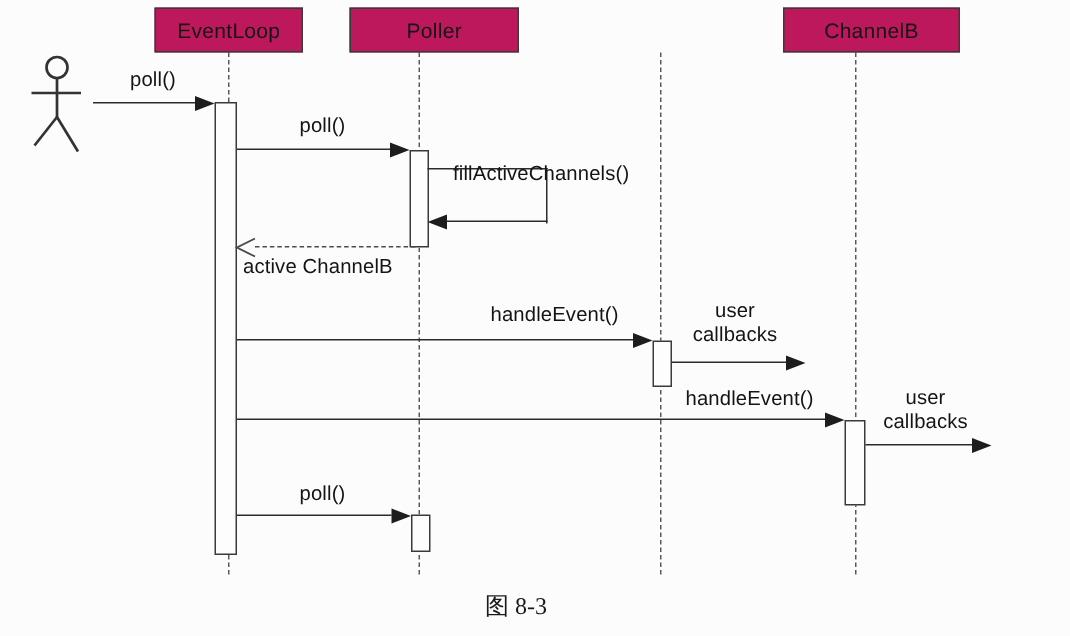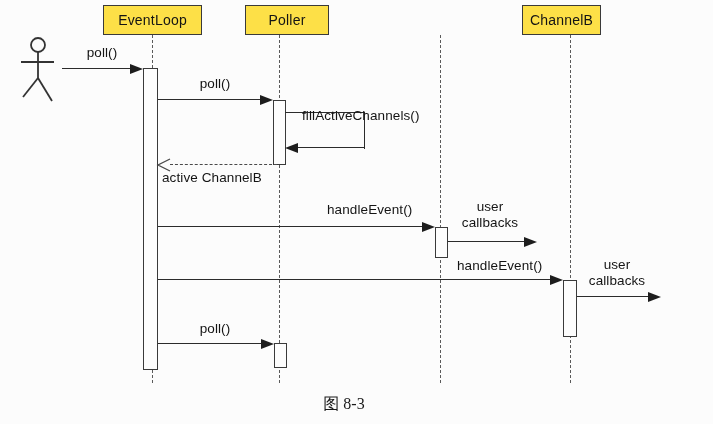--- a/index.html
+++ b/index.html
@@ -3,21 +3,21 @@
 <meta charset="utf-8">
 <style>
   html,body{margin:0;padding:0;background:#ffffff;}
   .canvas{
     position:relative;width:713px;height:424px;background:#fcfcfc;
     font-family:"Liberation Sans","DejaVu Sans",sans-serif;color:#141414;
     overflow:hidden;
   }
   .hbox{
     position:absolute;top:5px;height:30px;box-sizing:border-box;
-    border:1.5px solid #3a3a3a;background:#fde047;
+    border:1.5px solid #3a3a3a;background:#be185d;
     display:flex;align-items:center;justify-content:center;
     font-size:14px;letter-spacing:.2px;z-index:5;
   }
   .lifeline{
     position:absolute;top:35px;height:348px;width:0;
     border-left:1.4px dashed #5a5a5a;z-index:1;
   }
   .bar{
     position:absolute;box-sizing:border-box;background:#fdfdfd;
     border:1.5px solid #3a3a3a;z-index:3;
@@ -62,24 +62,24 @@
   </svg>
 
   <div class="lifeline" style="left:152px"></div>
   <div class="lifeline" style="left:279px"></div>
   <div class="lifeline" style="left:440px"></div>
   <div class="lifeline" style="left:570px"></div>
 
   <div class="hbox" style="left:103px;width:99px">
     <span>EventLoop</span>
   </div>
-  <div class="hbox" style="left:245px;width:84px">
+  <div class="hbox" style="left:233px;width:113px">
     <span>Poller</span>
   </div>
-  <div class="hbox" style="left:522px;width:79px">
+  <div class="hbox" style="left:522px;width:118px">
     <span>ChannelB</span>
   </div>
 
   <div class="bar" style="left:143px;top:68px;width:15px;height:302px"></div>
   <div class="bar" style="left:273px;top:100px;width:13px;height:65px"></div>
   <div class="bar" style="left:435px;top:227px;width:13px;height:31px"></div>
   <div class="bar" style="left:563px;top:280px;width:14px;height:57px"></div>
   <div class="bar" style="left:274px;top:343px;width:13px;height:25px"></div>
 
   <div class="mline" style="left:62px;top:68px;width:68px"></div>

